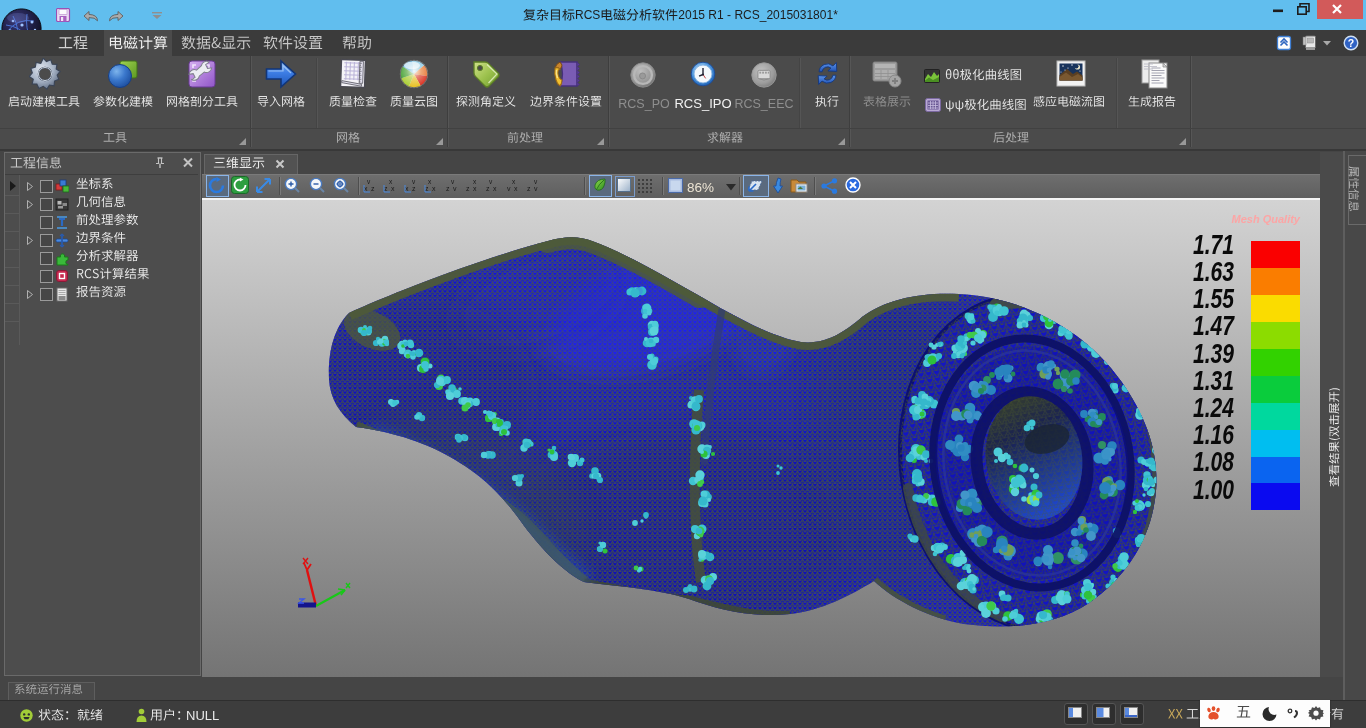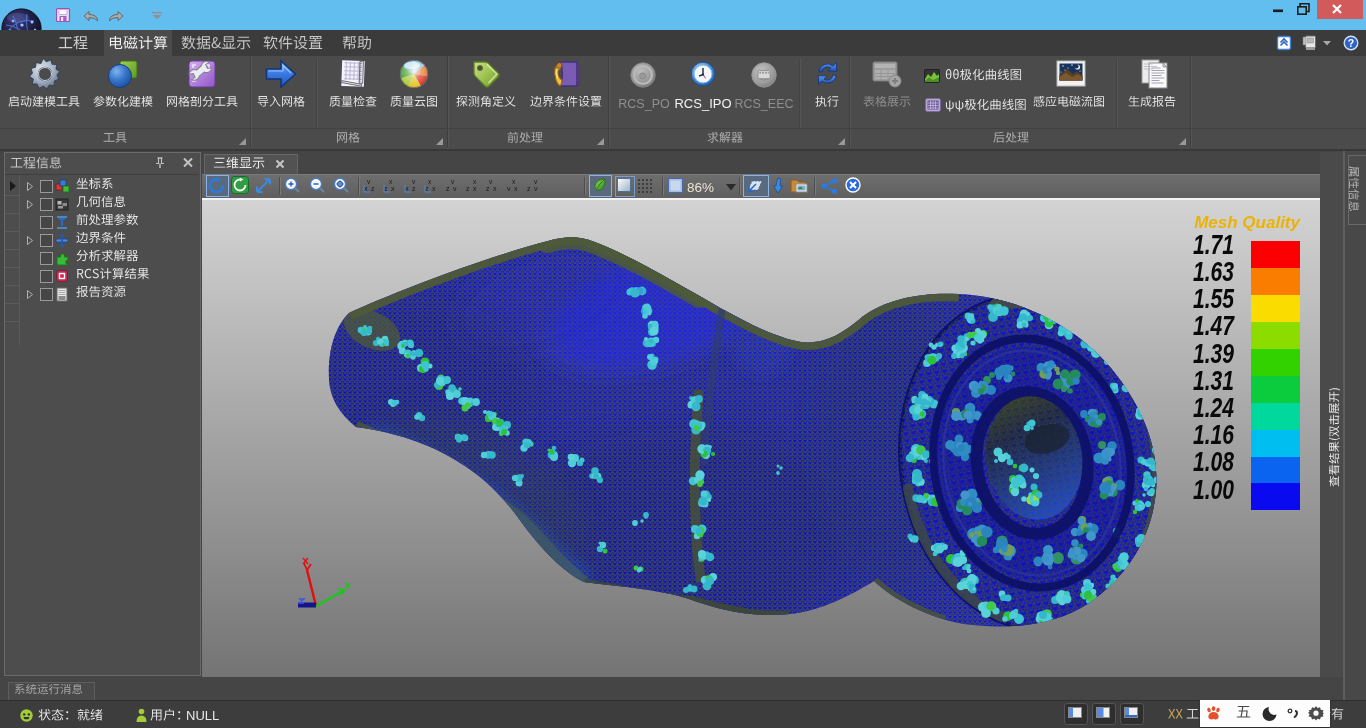--- a/index.html
+++ b/index.html
@@ -163,20 +163,38 @@
       </g>
 <g fill="#ababab" stroke="#5e5e5e" stroke-width="0.9">
 <path d="M33 3.5 L28 8 L33 12.5 L33 9.6 Q39 9.2 41.5 12.8 Q41.5 6.8 33 6.4 Z"></path>
 <path d="M62 3.5 L67 8 L62 12.5 L62 9.6 Q56 9.2 53.5 12.8 Q53.5 6.8 62 6.4 Z"></path>
       </g>
 <g fill="#8f8f8f">
         <rect x="96" y="4" width="10" height="1.4"></rect>
         <path d="M96.5 7 L105.5 7 L101 11 Z"></path>
       </g>
     </svg>
+    <div class="abs" style="left:523px;top:8px;height:15px;display:flex;align-items:flex-start">
+      <svg style="margin-top:1px" width="52.0" height="13" viewBox="0 -810 4000 1000" fill="#1c1c1c">
+        <use href="#g0" x="0"></use>
+        <use href="#g1" x="1000"></use>
+        <use href="#g2" x="2000"></use>
+        <use href="#g3" x="3000"></use>
+      </svg>
+      <span class="lat" style="font-size:12px;color:#1c1c1c;line-height:15px">RCS</span>
+      <svg style="margin-top:1px" width="78.0" height="13" viewBox="0 -810 6000 1000" fill="#1c1c1c">
+        <use href="#g4" x="0"></use>
+        <use href="#g5" x="1000"></use>
+        <use href="#g6" x="2000"></use>
+        <use href="#g7" x="3000"></use>
+        <use href="#g8" x="4000"></use>
+        <use href="#g9" x="5000"></use>
+      </svg>
+      <span class="lat" style="font-size:12px;color:#1c1c1c;line-height:15px">2015 R1 - RCS_2015031801*</span>
+    </div>
     <svg class="abs" style="left:1264px;top:0" width="102" height="20" viewBox="0 0 102 20">
 <rect x="53" y="0" width="46" height="19" fill="#d25a5a"></rect>
 <rect x="9" y="9.5" width="10" height="2.6" fill="#1d1d1d"></rect>
 <g fill="none" stroke="#1d1d1d" stroke-width="1.6">
         <rect x="33.8" y="6.8" width="8.4" height="7.4"></rect>
         <path d="M36 6.5 L36 3.8 L45 3.8 L45 11.5 L42.6 11.5"></path>
       </g>
 <path d="M69 5 L77 13 M77 5 L69 13" stroke="#fff" stroke-width="2.2"></path>
     </svg>
     <div class="tabbar"></div>
@@ -1974,21 +1992,21 @@
 <path d="M316 606 L307 570" stroke="#e01010"></path>
         <path d="M307 570 L304 563 M307 570 L311 564" stroke="#e01010" stroke-width="1.8"></path>
 <path d="M316 606 L345 590" stroke="#18c818" stroke-width="2"></path>
         <path d="M345 590 L338 589 M345 590 L341 595" stroke="#18c818" stroke-width="1.6"></path>
 <path d="M298 605 L316 605" stroke="#14148c" stroke-width="5"></path>
 <path d="M299 599 l5 0 -5 4 5 0" stroke="#3a55e8" stroke-width="1.4"></path>
 <path d="M346 583 l4 5 m0 -5 l-4 5" stroke="#18c818" stroke-width="1.4"></path>
 <path d="M303 558 l5 6 m0 -6 l-5 6" stroke="#e01010" stroke-width="1.4"></path>
       </g>
     </svg>
-    <div class="abs lat" style="left:1150px;top:213px;width:150px;text-align:right;font-size:17px;font-weight:bold;font-style:italic;color:#eab308">Mesh Quality</div>
+    <div class="abs lat" style="left:1150px;top:213px;width:150px;text-align:right;font-size:11px;font-weight:bold;font-style:italic;color:#fca5a5">Mesh Quality</div>
     <div class="abs lat lgv" style="top:232px">1.71</div>
     <div class="abs lat lgv" style="top:259px">1.63</div>
     <div class="abs lat lgv" style="top:286px">1.55</div>
     <div class="abs lat lgv" style="top:313px">1.47</div>
     <div class="abs lat lgv" style="top:341px">1.39</div>
     <div class="abs lat lgv" style="top:368px">1.31</div>
     <div class="abs lat lgv" style="top:395px">1.24</div>
     <div class="abs lat lgv" style="top:422px">1.16</div>
     <div class="abs lat lgv" style="top:449px">1.08</div>
     <div class="abs lat lgv" style="top:477px">1.00</div>

